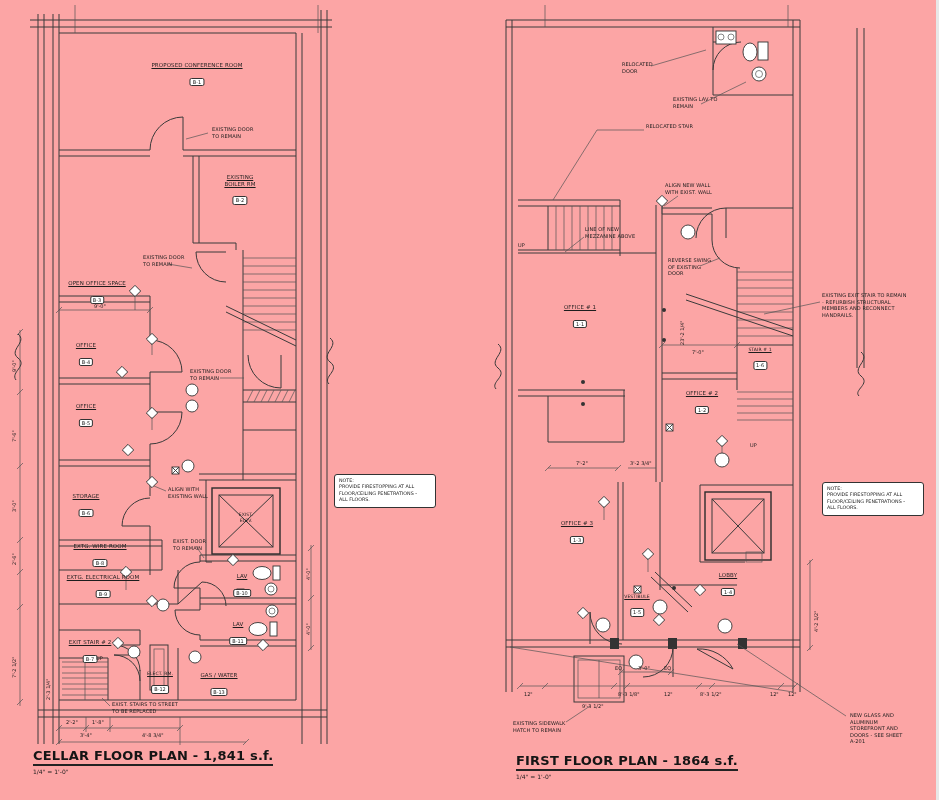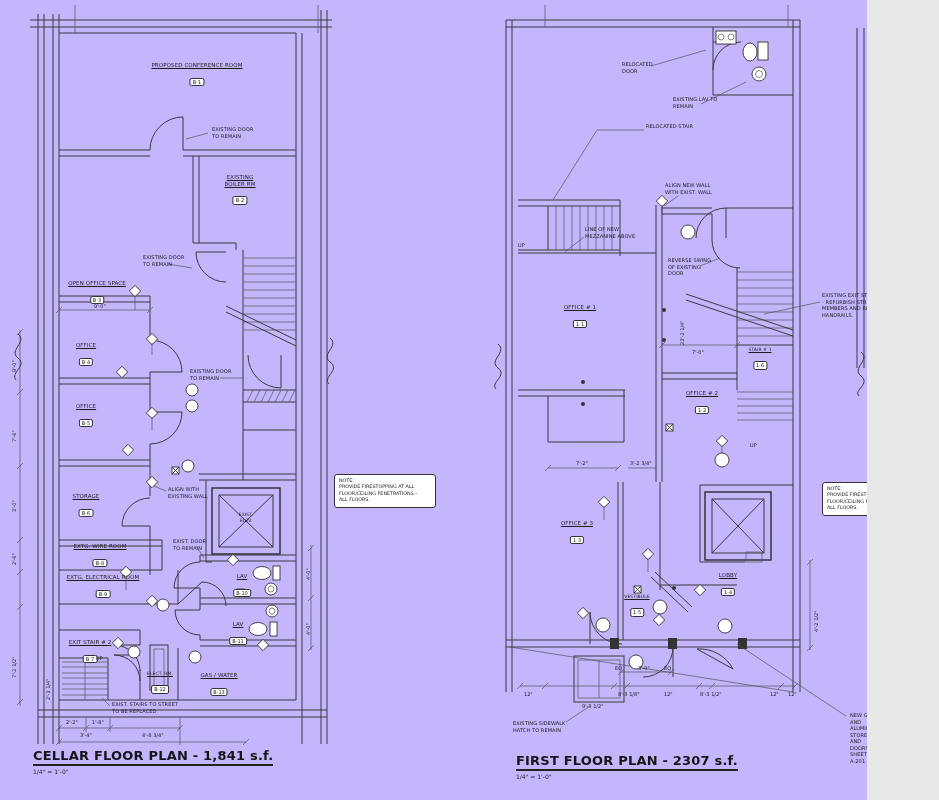--- a/index.html
+++ b/index.html
@@ -1,17 +1,17 @@
 <!DOCTYPE html>
 <html><head>
 <meta charset="utf-8">
 <style>
   html,body{margin:0;padding:0;background:#e8e8e8;}
   .sheet{
-    position:relative;width:867px;height:800px;background:#c4b5fd;overflow:hidden;
+    position:relative;width:936px;height:800px;background:#fca5a5;overflow:hidden;
     font-family:"DejaVu Sans",sans-serif;color:#1d1d1d;
   }
   svg.lines{position:absolute;left:0;top:0;}
   .w{stroke:#3a3a3a;stroke-width:1;fill:none;}
   .w2{stroke:#2c2c2c;stroke-width:1.4;fill:none;}
   .thin{stroke:#555;stroke-width:0.7;fill:none;}
   .fillb{fill:#333;stroke:none;}
   .sym{stroke:#333;stroke-width:0.9;fill:#fff;}
   .rlabel{position:absolute;transform:translateX(-50%);text-align:center;z-index:3;}
   .rname{display:block;font-size:5.5px;line-height:1.2;text-decoration:underline;white-space:pre-line;letter-spacing:0.1px;}
@@ -398,16 +398,16 @@
   <div class="dim" style="left:664px;top:692px;">12"</div>
   <div class="dim" style="left:700px;top:692px;">8'-3 1/2"</div>
   <div class="dim" style="left:770px;top:692px;">12"</div>
   <div class="dim" style="left:615px;top:666px;">EQ</div>
   <div class="dim" style="left:638px;top:666px;">3'-0"</div>
   <div class="dim" style="left:664px;top:666px;">EQ</div>
   <div class="dim" style="left:582px;top:704px;">9'-3 1/2"</div>
   <div class="dim rot" style="left:814px;top:632px;">4'-2 1/2"</div>
   <div class="dim" style="left:788px;top:692px;">12"</div>
 
-  <div class="ptitle" style="left:516px;top:753px;">FIRST FLOOR PLAN - 2307 s.f.</div>
+  <div class="ptitle" style="left:516px;top:753px;">FIRST FLOOR PLAN - 1864 s.f.</div>
   <div class="pscale" style="left:516px;top:773px;">1/4" = 1'-0"</div>
 
 </div>
 
 </body></html>

